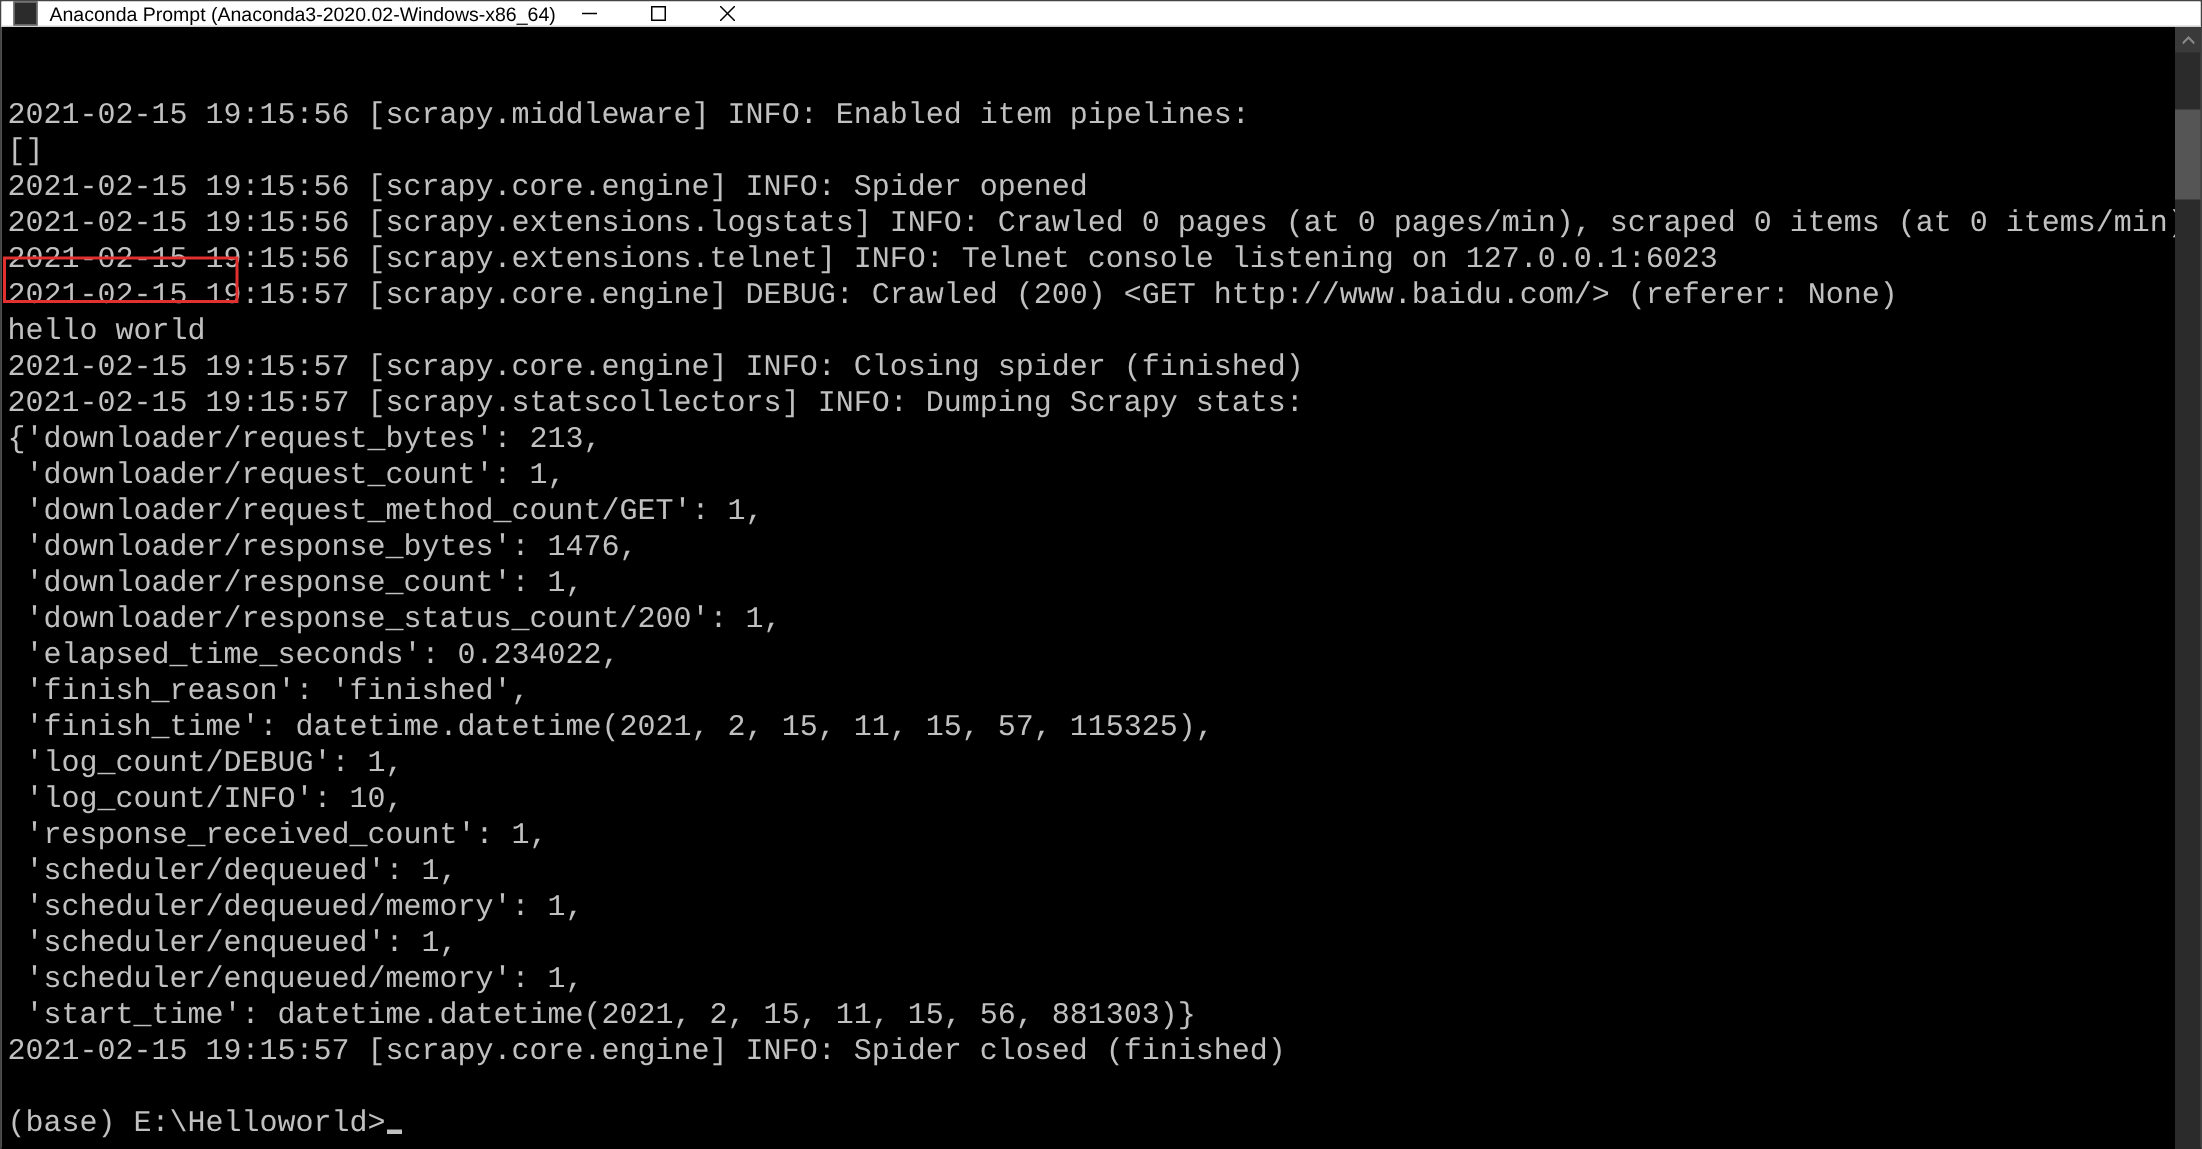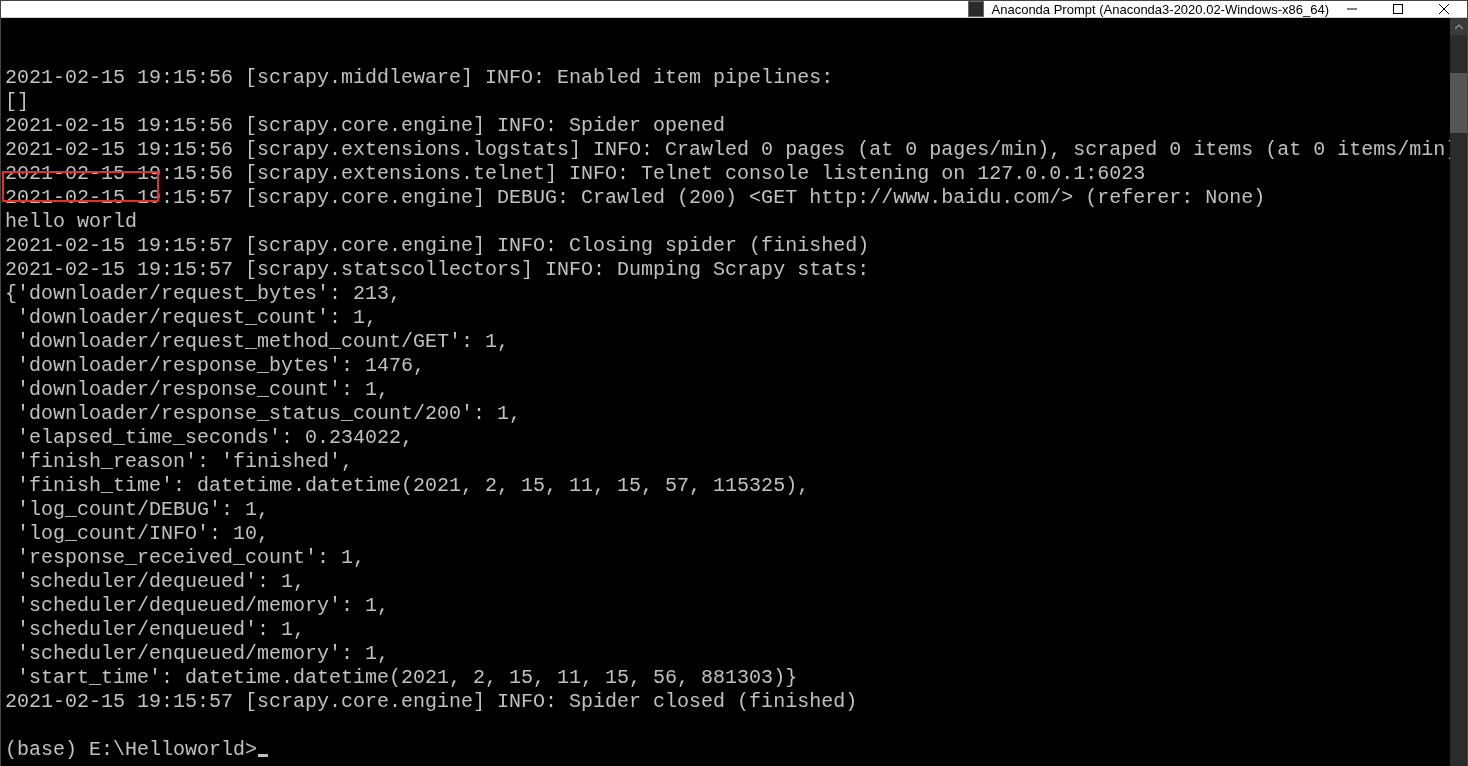--- a/index.html
+++ b/index.html
@@ -1,18 +1,18 @@
 <!DOCTYPE html>
 <html><head>
 <meta charset="utf-8">
 <style>
   * { margin: 0; padding: 0; box-sizing: border-box; }
   html, body { width: 1468px; height: 766px; font-family: "Segoe UI", Tahoma, sans-serif; background: #fff; overflow: hidden; }
   .window { width: 1468px; height: 766px; display: flex; flex-direction: column; border: 1px solid #444; }
-  .titlebar { height: 32px; background: #ffffff; display: flex; align-items: center; justify-content: flex-end; border-bottom: 1px solid #d0d0d0; }
+  .titlebar { height: 32px; background: #ffffff; display: flex; align-items: center; justify-content: flex-start; border-bottom: 1px solid #d0d0d0; }
   .titlebar-left { display: flex; align-items: center; gap: 8px; padding-left: 8px; }
   .titlebar-icon { width: 16px; height: 16px; background: #2b2b2b; border: 1px solid #666; }
   .titlebar-title { font-size: 13px; color: #000; }
   .titlebar-buttons { display: flex; height: 100%; }
   .tb-btn { width: 46px; height: 100%; display: flex; align-items: center; justify-content: center; color: #000; font-size: 12px; cursor: default; }
   .tb-btn svg { width: 10px; height: 10px; }
   .term-area { flex: 1; display: flex; background: #000; }
   .term { flex: 1; padding: 0 4px 4px 4px; font-family: "NSimSun","SimSun","Courier New",monospace; font-size: 20px; line-height: 24px; color: #c0c0c0; white-space: pre; overflow: hidden; position: relative; letter-spacing: 0; }
   .term .cursor { display:inline-block; width:10px; height:3px; background:#c0c0c0; vertical-align:-2px; margin-left:1px; }
   .scrollbar { width: 17px; background: #2b2b2b; position: relative; }

